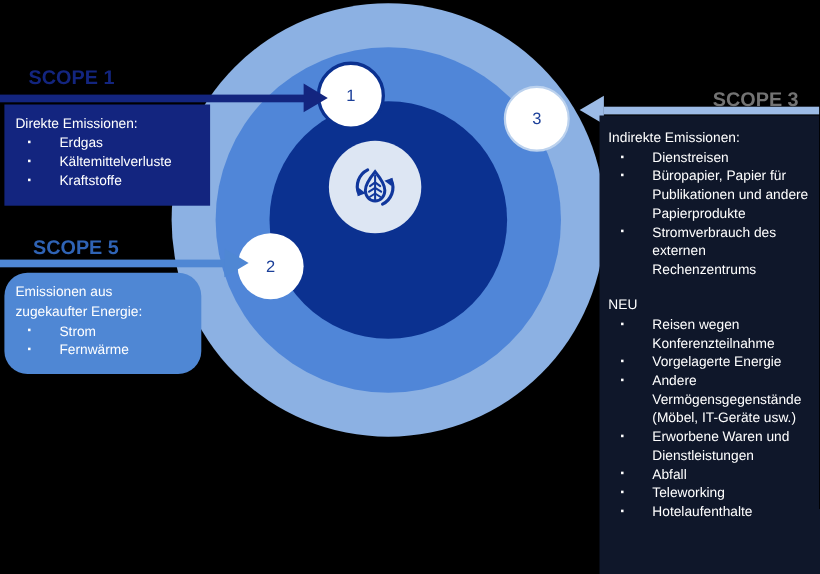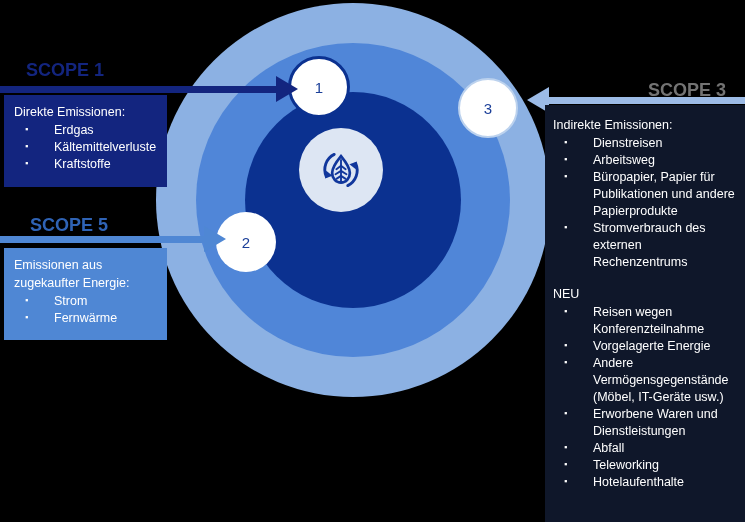--- a/index.html
+++ b/index.html
@@ -123,29 +123,30 @@
   
   .box {
     position: absolute;
     box-sizing: border-box;
     color: #ffffff;
     font-size: 12.5px;
     line-height: 17px;
   }
   #box-scope1 {
     left: 4px; top: 95px;
-    width: 163px; height: 92px;
+    width: 187px; height: 92px;
     background: #13257f;
     padding: 9px 8px 0 10px;
   }
   #box-scope2 {
     left: 4px; top: 248px;
-    width: 163px; height: 92px;
+    width: 179px; height: 92px;
     background: #4f87d4;
     padding: 9px 8px 0 10px;
+    border-radius: 21px;
   }
   #box-scope3 {
     left: 545px; top: 105px;
     width: 200px; height: 417px;
     background: #0f172a;
     padding: 12px 6px 0 8px;
   }
 
   .box-heading { margin: 0 0 1px 0; }
   ul.bullets {
@@ -235,21 +236,20 @@
     <ul class="bullets">
       <li>Strom</li>
       <li>Fernwärme</li>
     </ul>
   </div>
 
   <div class="box" id="box-scope3">
     <div class="box-heading">Indirekte Emissionen:</div>
     <ul class="bullets">
       <li>Dienstreisen</li>
-      <li>Arbeitsweg</li>
       <li>Büropapier, Papier für Publikationen und andere Papierprodukte</li>
       <li>Stromverbrauch des externen Rechenzentrums</li>
     </ul>
     <div class="neu-label">NEU</div>
     <ul class="bullets">
       <li>Reisen wegen Konferenzteilnahme</li>
       <li>Vorgelagerte Energie</li>
       <li>Andere Vermögensgegenstände (Möbel, IT-Geräte usw.)</li>
       <li>Erworbene Waren und Dienstleistungen</li>
       <li>Abfall</li>

